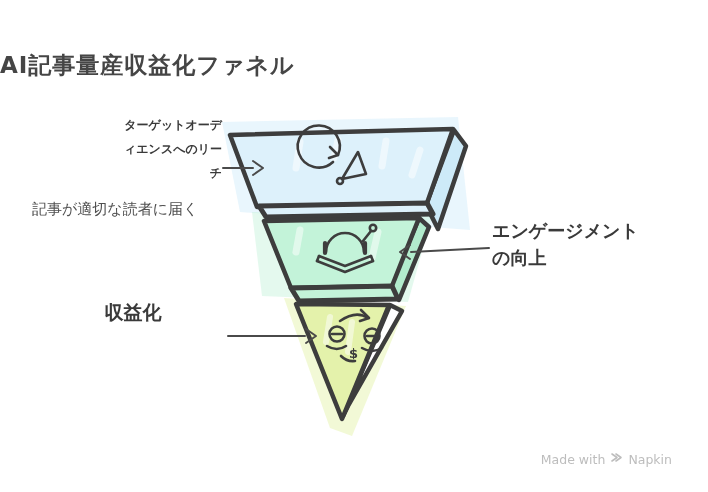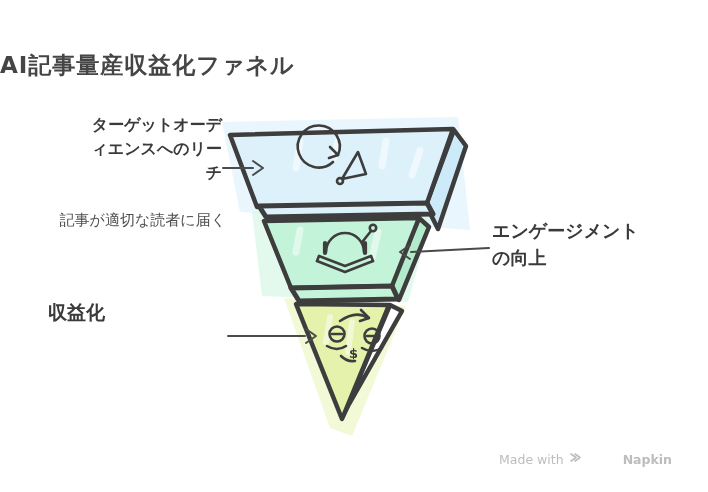--- a/index.html
+++ b/index.html
@@ -10,33 +10,33 @@
     position:relative;
   }
   .stage-wrap{position:absolute;inset:0;width:708px;height:492px;}
   .diagram-title{
     position:absolute;top:50px;left:0;right:0;
     font-size:23px;font-weight:700;letter-spacing:1px;
     color:var(--title-color,#454545);
   }
   .label{position:absolute;font-weight:700;color:var(--label-strong,#3a3a3a);white-space:nowrap;}
   .desc{position:absolute;font-weight:400;color:var(--label-muted,#4f4f4f);white-space:nowrap;}
-  .label-reach{left:36px;top:113px;width:186px;text-align:right;font-size:16px;line-height:24px;}
-  .desc-reach{left:32px;top:199px;width:194px;text-align:right;font-size:15px;line-height:20px;margin-top:11px;}
+  .label-reach{left:36px;top:113px;width:186px;text-align:right;font-size:12px;line-height:24px;}
+  .desc-reach{left:32px;top:199px;width:194px;font-size:15px;line-height:20px;}
   .label-engagement{left:492px;top:217px;width:180px;text-align:left;font-size:18px;line-height:27px;}
   .desc-engagement{left:492px;top:256px;width:200px;text-align:left;font-size:15px;line-height:21px;}
-  .label-monetization{left:48px;top:301px;width:170px;text-align:left;font-size:19px;line-height:22px;}
+  .label-monetization{left:48px;top:301px;width:170px;text-align:center;font-size:19px;line-height:22px;}
   .desc-monetization{left:48px;top:333px;width:170px;text-align:right;font-size:15px;line-height:19px;}
   .funnel-svg{position:absolute;left:0;top:0;}
   .footer{
     position:absolute;right:36px;top:451px;
     display:flex;gap:5px;
     color:var(--footer-gray,#bdbdbd);font-size:12.5px;line-height:18px;
   }
-  .footer .brand{font-weight:700;margin-left:36px;}
+  .footer .brand{font-weight:400;}
 </style>
 </head>
 <body>
 
 <div class="stage-wrap">
 
   <div class="diagram-title">AI記事量産収益化ファネル</div>
 
   <div class="label label-reach">
     <div>ターゲットオーデ</div>

